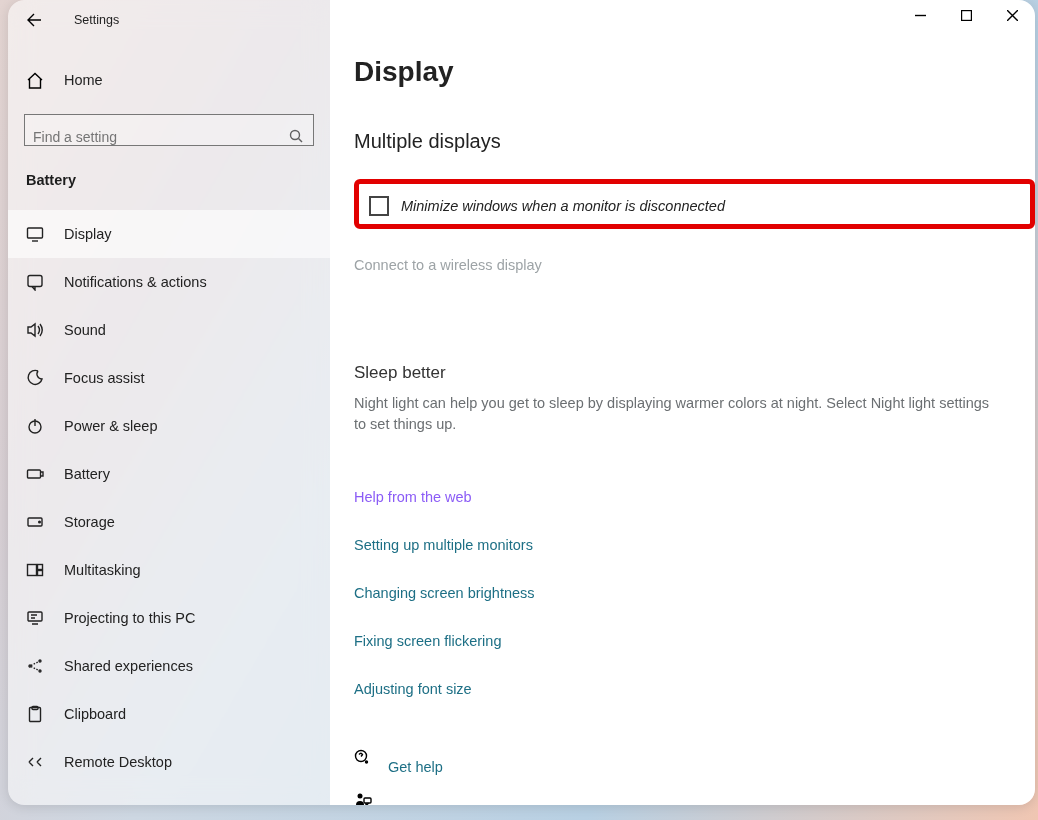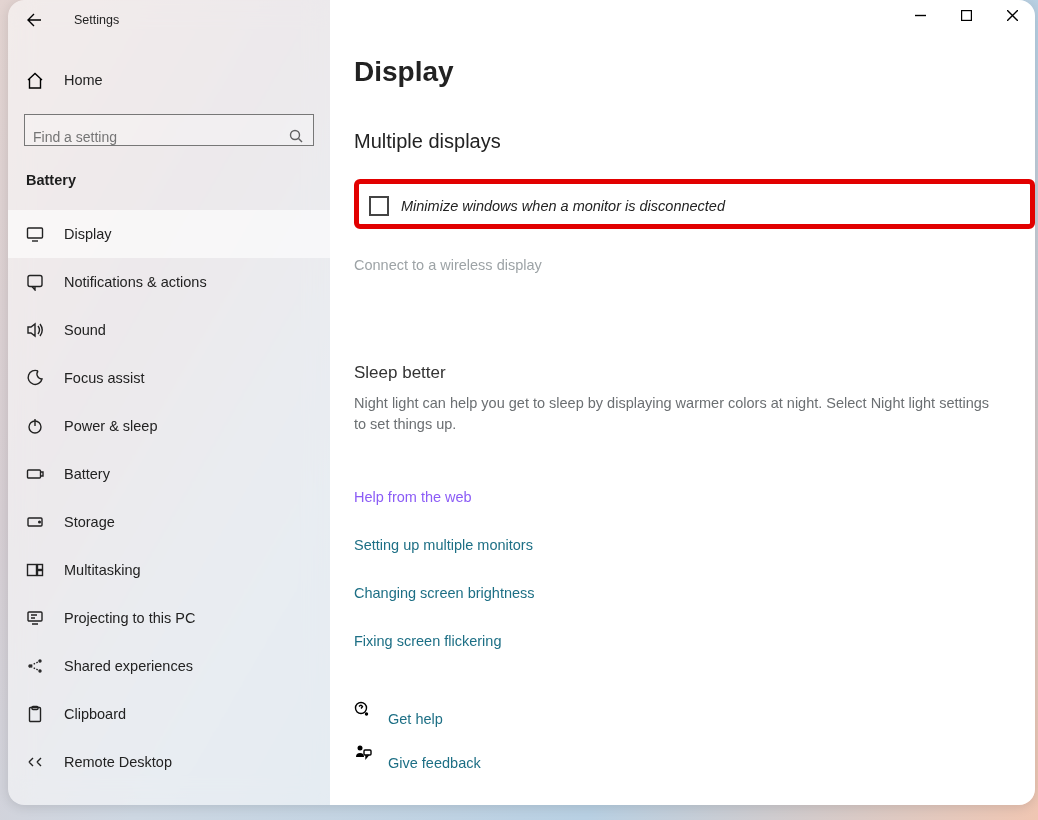--- a/index.html
+++ b/index.html
@@ -279,20 +279,21 @@
     <div class="muted-link">Connect to a wireless display</div>
 
     <div class="section-title">Sleep better</div>
     <div class="section-text">Night light can help you get to sleep by displaying warmer colors at night. Select Night light settings to set things up.</div>
 
     <div class="section-title2">Help from the web</div>
     <div class="linklist">
       <span class="link">Setting up multiple monitors</span>
       <span class="link">Changing screen brightness</span>
       <span class="link">Fixing screen flickering</span>
+      <span class="link">Adjusting font size</span>
     </div>
 
     <div class="foot">
       <div class="foot-row">
         <span><svg width="18" height="18" viewBox="0 0 18 18">
               <circle cx="7" cy="8" r="5.5"></circle>
               <path d="M5 6.5 Q7 4 8.5 6.5 Q7.5 8 7 8.5 M7 10.5 v.1"></path>
               <circle cx="12.5" cy="14" r="1" fill="currentColor"></circle>
             </svg></span>
         <span class="link">Get help</span>

